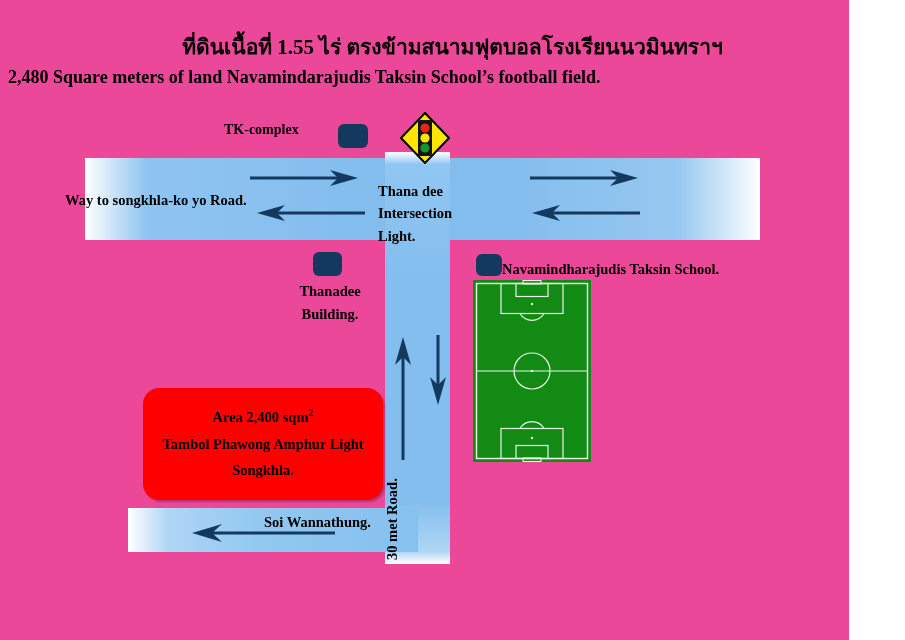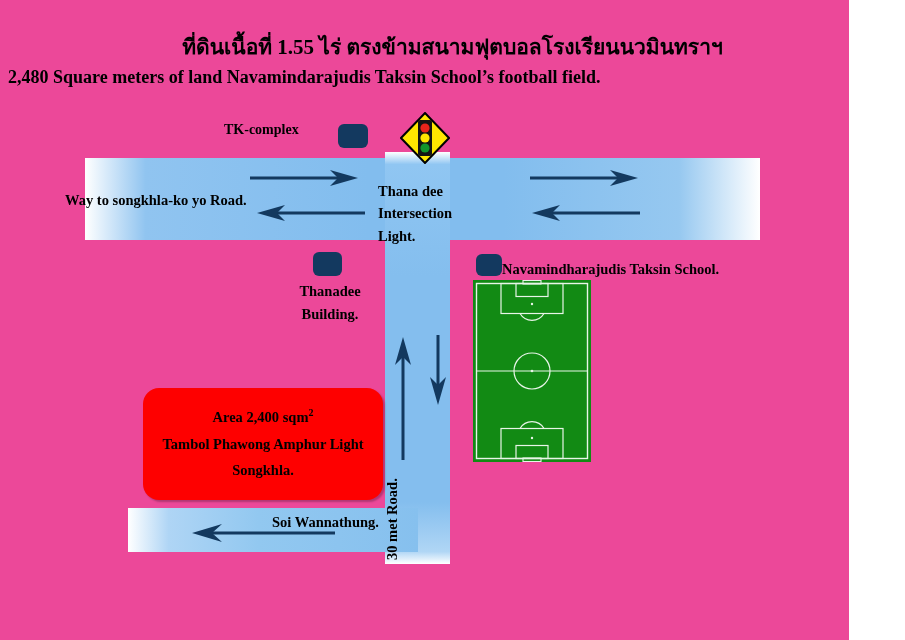--- a/index.html
+++ b/index.html
@@ -145,21 +145,20 @@
     top: 474px;
     width: 180px;
     text-align: center;
     font-size: 14.5px;
     line-height: 1.6;
   }
   .label-soi {
     left: 264px;
     top: 512px;
     font-size: 14.5px;
-    margin-left: 8px;
   }
   .label-road30 {
     position: absolute;
     left: 384px;
     top: 420px;
     width: 140px;
     font-size: 14.5px;
     font-weight: bold;
     color: #000000;
     transform-origin: 0 0;

